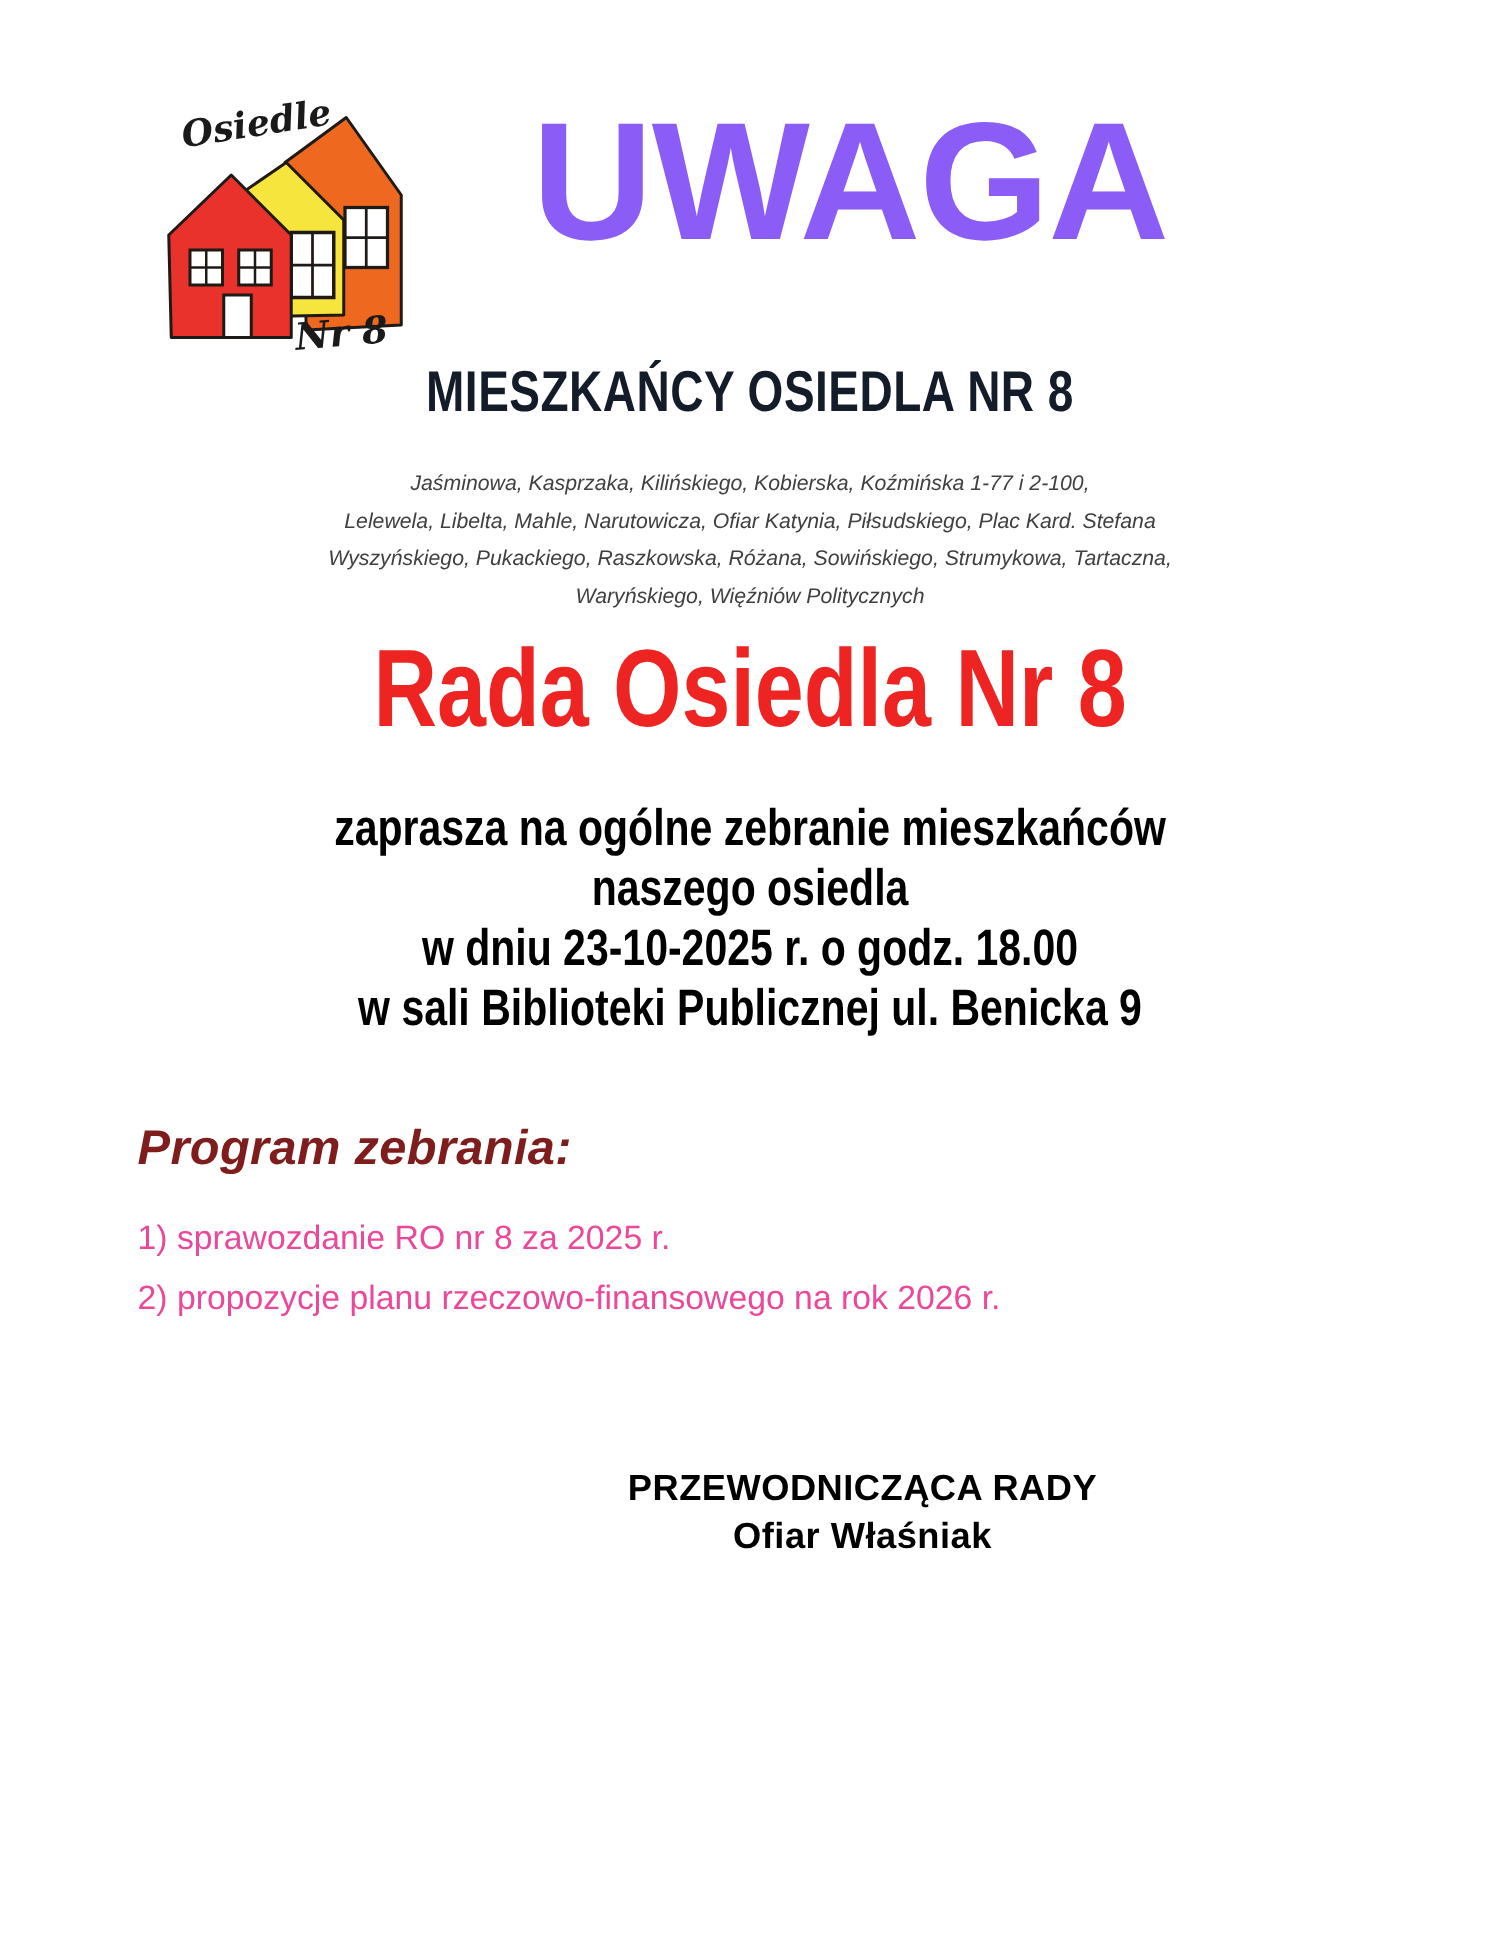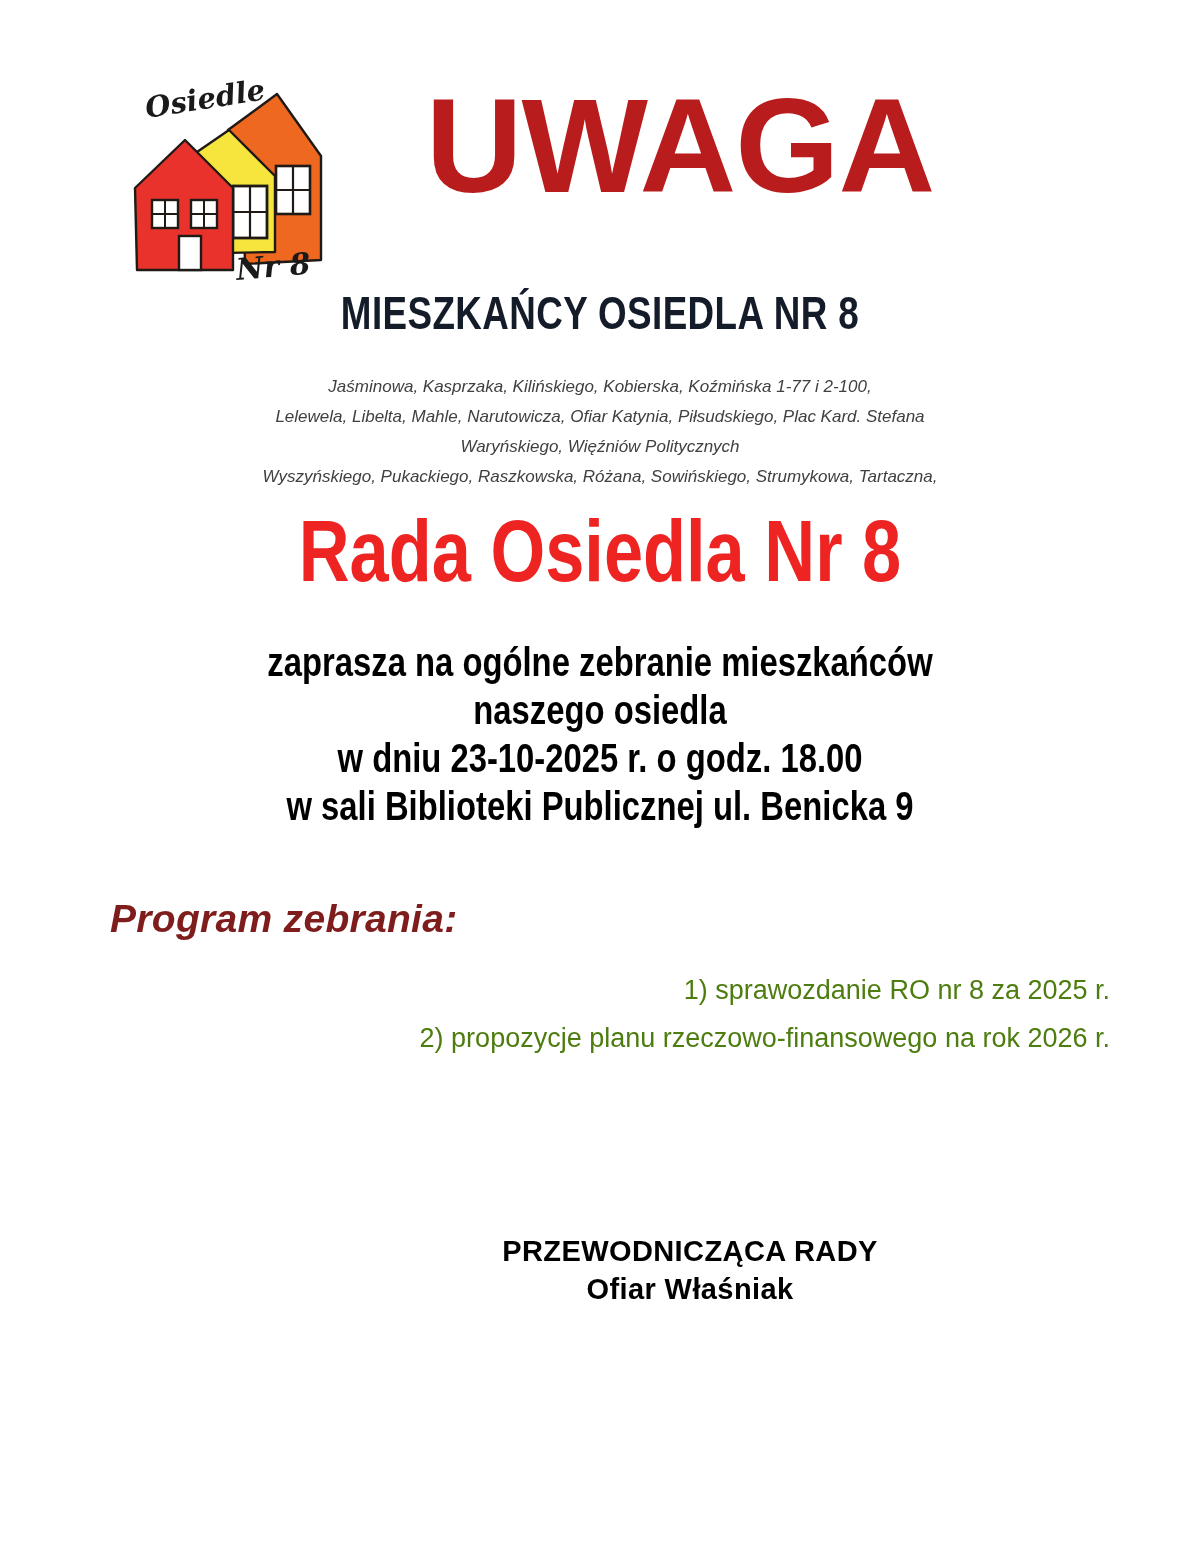--- a/index.html
+++ b/index.html
@@ -46,21 +46,21 @@
     position: absolute;
     left: 370px;
     top: 78px;
     width: 620px;
     text-align: center;
     font-family: "Liberation Sans", sans-serif;
     font-weight: bold;
     font-size: 134px;
     line-height: 1.02;
     letter-spacing: -1px;
-    color: #b91c1c;
+    color: #8b5cf6;
     white-space: nowrap;
   }
 
   
   .condensed {
     font-family: "Liberation Sans Narrow", "Liberation Sans", sans-serif;
     transform: scaleX(0.80);
     transform-origin: center center;
   }
 
@@ -138,30 +138,29 @@
   .agenda {
     position: absolute;
     left: 110px;
     top: 975px;
     width: 1000px;
   }
   .agenda-item {
     font-size: 27px;
     line-height: 30px;
     margin-bottom: 18px;
-    color: #4d7c0f;
-    white-space: nowrap;
-    text-align: right;
+    color: #ec4899;
+    white-space: nowrap;
   }
 
   
   .signature {
     position: absolute;
     left: 430px;
-    top: 1232px;
+    top: 1172px;
     width: 520px;
     text-align: center;
     font-weight: bold;
     font-size: 29px;
     line-height: 38px;
     letter-spacing: 0.4px;
     color: #000000;
   }
   .signature .line { display: block; white-space: nowrap; }
 </style>
@@ -201,22 +200,22 @@
     </div>
 
     <div class="uwaga">UWAGA</div>
   </div>
 
   <div class="subtitle condensed">MIESZKAŃCY OSIEDLA NR 8</div>
 
   <div class="streets">
     <span class="line">Jaśminowa, Kasprzaka, Kilińskiego, Kobierska, Koźmińska 1-77 i 2-100,</span>
     <span class="line">Lelewela, Libelta, Mahle, Narutowicza, Ofiar Katynia, Piłsudskiego, Plac Kard. Stefana</span>
+    <span class="line">Wyszyńskiego, Pukackiego, Raszkowska, Różana, Sowińskiego, Strumykowa, Tartaczna,</span>
     <span class="line">Waryńskiego, Więźniów Politycznych</span>
-    <span class="line">Wyszyńskiego, Pukackiego, Raszkowska, Różana, Sowińskiego, Strumykowa, Tartaczna,</span>
   </div>
 
   <div class="rada condensed">Rada Osiedla Nr 8</div>
 
   <div class="invite condensed">
     <span class="line">zaprasza na ogólne zebranie mieszkańców</span>
     <span class="line">naszego osiedla</span>
     <span class="line">w dniu 23-10-2025 r. o godz. 18.00</span>
     <span class="line">w sali Biblioteki Publicznej ul. Benicka 9</span>
   </div>

